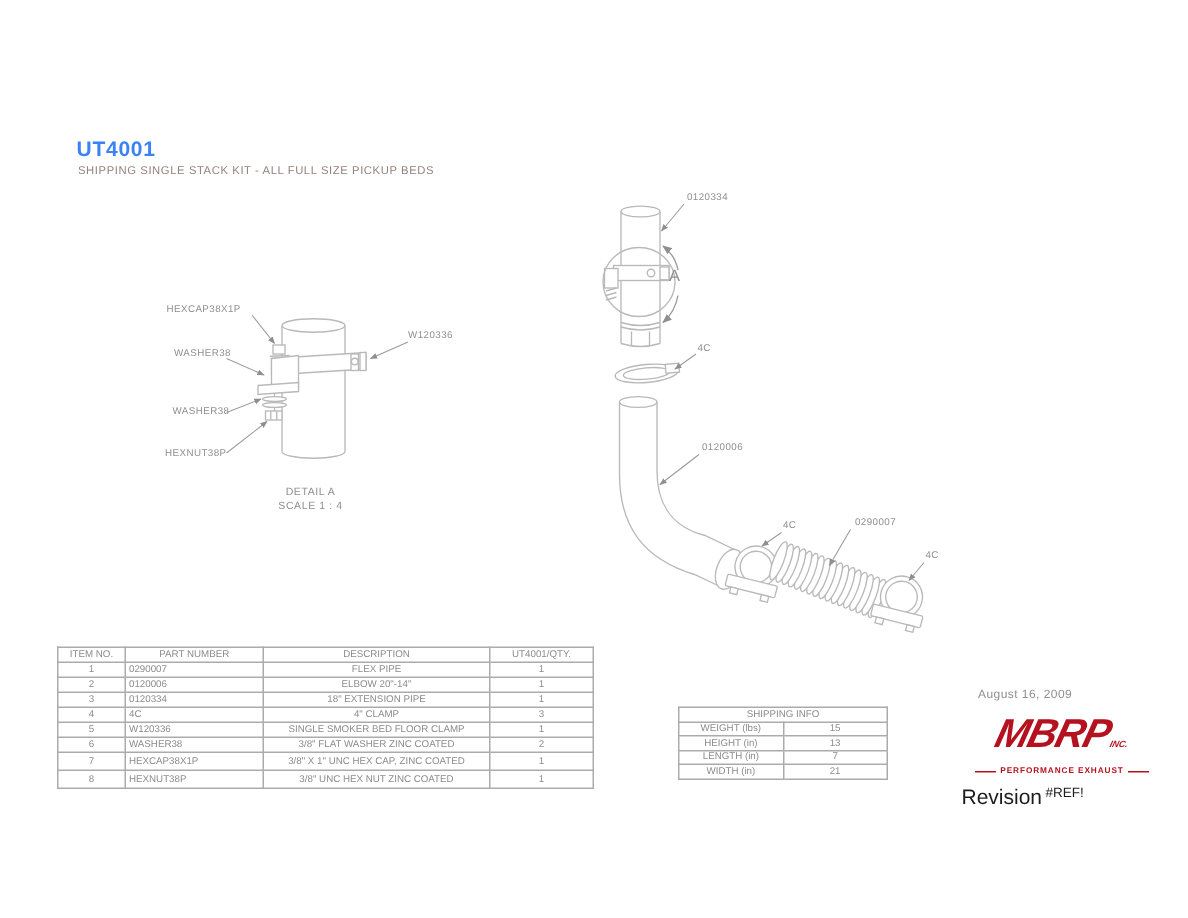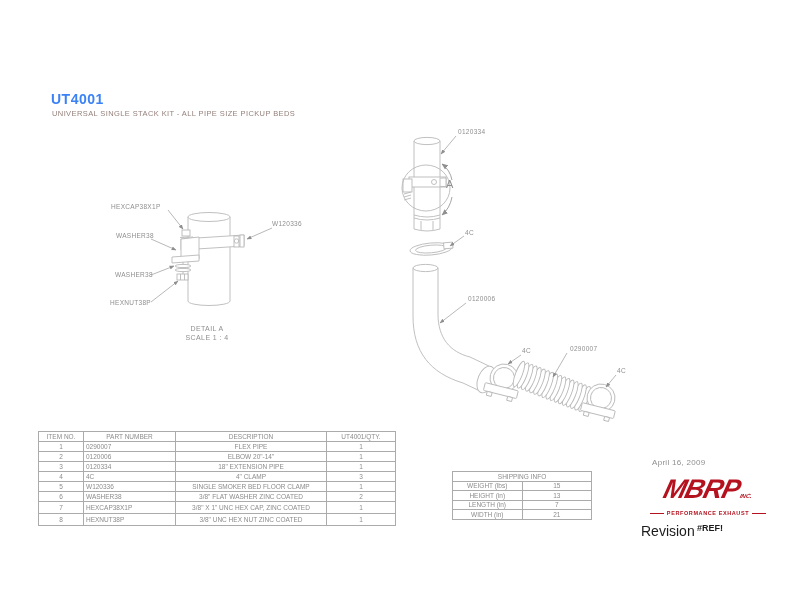--- a/index.html
+++ b/index.html
@@ -41,27 +41,27 @@
   .logo{left:650px;top:476px;width:116px;text-align:center;color:#b5121f;}
   .logo-script{
     font-size:27px;font-weight:bold;font-style:italic;line-height:26px;
     transform:skewX(-14deg);letter-spacing:-1px;white-space:nowrap;
   }
   .logo-inc{font-size:6px;letter-spacing:0;margin-left:2px;font-weight:bold;}
   .logo-tagline{display:flex;align-items:center;gap:3px;margin-top:1px;
     font-size:5.5px;font-weight:bold;letter-spacing:.6px;white-space:nowrap;}
   .logo-tagline::before,.logo-tagline::after{content:"";flex:1;border-top:1px solid #b5121f;}
   .rev-label{left:641px;top:523px;font-size:14px;color:#1c1c1c;}
-  .rev-value{left:697px;top:523px;font-size:9px;color:#1c1c1c;font-weight:bold;}
+  .rev-value{left:697px;top:523px;font-size:9px;color:#1c1c1c;}
 </style>
 </head>
 <body>
 
 <div class="abs title">UT4001</div>
-<div class="abs subtitle">UNIVERSAL SINGLE STACK KIT - ALL PIPE SIZE PICKUP BEDS</div>
+<div class="abs subtitle">SHIPPING SINGLE STACK KIT - ALL FULL SIZE PICKUP BEDS</div>
 
 <svg id="lineart" class="abs" width="792" height="612" viewBox="0 0 792 612">
   <defs>
     <marker id="arw" viewBox="0 0 10 10" refX="9" refY="5" markerWidth="7" markerHeight="7" orient="auto">
       <path d="M0,1 L10,5 L0,9 z" fill="#8f8f8f"></path>
     </marker>
   </defs>
 
   <g stroke="#b9b9b9" stroke-width="0.9" fill="none">
 
@@ -271,21 +271,21 @@
     <td>LENGTH (in)</td>
     <td>7</td>
   </tr>
   <tr>
     <td>WIDTH (in)</td>
     <td>21</td>
   </tr>
 </tbody>
   </table>
 
-<div class="abs date">April 16, 2009</div>
+<div class="abs date">August 16, 2009</div>
 <div class="abs logo">
   <div class="logo-script">
     <span>MBRP</span><span class="logo-inc">INC.</span>
   </div>
   <div class="logo-tagline">
       <span>PERFORMANCE EXHAUST</span>
     </div>
 </div>
 <span class="abs rev-label">Revision</span>
 <span class="abs rev-value">#REF!</span>

